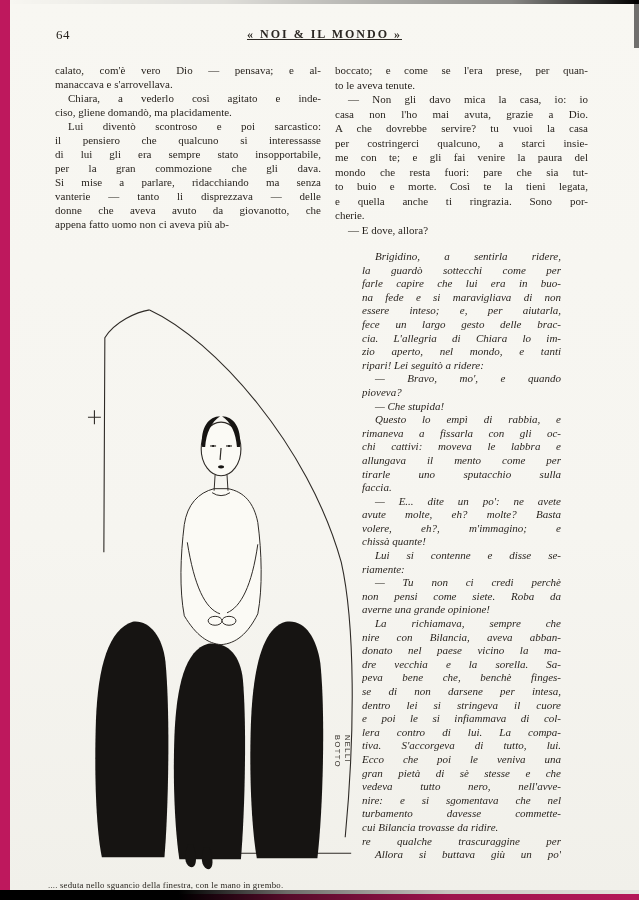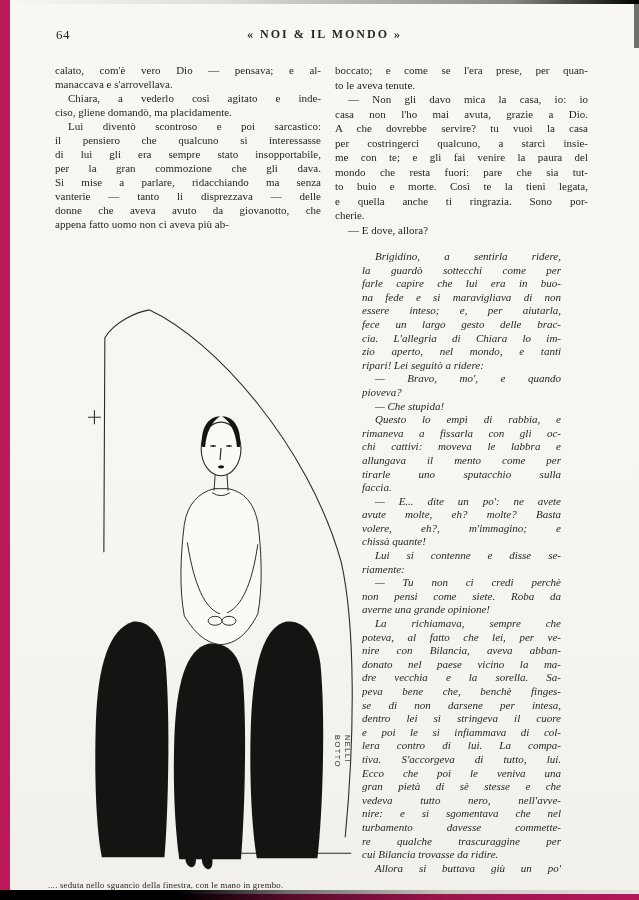--- a/index.html
+++ b/index.html
@@ -13,20 +13,21 @@
     background:linear-gradient(180deg,#f8f7f2 0%,#f6f5f0 60%,#f1f0ea 100%);
   }
   .pagenum {
     position:absolute; left:46px; top:27px;
     font-size:13px; color:#26221d; letter-spacing:.5px;
   }
   .journal {
     position:absolute; left:0; right:0; top:27px; text-align:center;
     font-size:12px; font-weight:bold; letter-spacing:2px; color:#2c2archive;
     color:#2c2823;
+    text-decoration:underline;
   }
   .col { position:absolute; font-size:11px; color:#241f1a; }
   .col-left   { left:45px;  top:63px;  width:266px; line-height:14.0px; }
   .col-right1 { left:325px; top:63px;  width:253px; line-height:14.5px; }
   .col-right2 { left:352px; top:250px; width:199px; line-height:13.6px;font-style:italic; }
   .line { text-align:justify; text-align-last:justify; white-space:nowrap; overflow:hidden; }
   .line.end { text-align-last:left; }
   .line.in  { padding-left:13px; }
   .illustration { position:absolute; left:73px; top:296px; width:292px; height:586px; }
   .illustration svg { width:100%; height:100%; }
@@ -109,37 +110,36 @@
         <div class="line in">— E... dite un po': ne avete</div>
         <div class="line">avute molte, eh? molte? Basta</div>
         <div class="line">volere, eh?, m'immagino; e</div>
         <div class="line end">chissà quante!</div>
         <div class="line in">Lui si contenne e disse se-</div>
         <div class="line end">riamente:</div>
         <div class="line in">— Tu non ci credi perchè</div>
         <div class="line">non pensi come siete. Roba da</div>
         <div class="line end">averne una grande opinione!</div>
         <div class="line in">La richiamava, sempre che</div>
-        <div class="line">poteva, al fatto che lei, per ve-</div>
         <div class="line">nire con Bilancia, aveva abban-</div>
         <div class="line">donato nel paese vicino la ma-</div>
         <div class="line">dre vecchia e la sorella. Sa-</div>
         <div class="line">peva bene che, benchè finges-</div>
         <div class="line">se di non darsene per intesa,</div>
         <div class="line">dentro lei si stringeva il cuore</div>
         <div class="line">e poi le si infiammava di col-</div>
         <div class="line">lera contro di lui. La compa-</div>
         <div class="line">tiva. S'accorgeva di tutto, lui.</div>
         <div class="line">Ecco che poi le veniva una</div>
         <div class="line">gran pietà di sè stesse e che</div>
         <div class="line">vedeva tutto nero, nell'avve-</div>
         <div class="line">nire: e si sgomentava che nel</div>
         <div class="line">turbamento davesse commette-</div>
+        <div class="line end">cui Bilancia trovasse da ridire.</div>
         <div class="line">re qualche trascuraggine per</div>
-        <div class="line end">cui Bilancia trovasse da ridire.</div>
         <div class="line in">Allora si buttava giù un po'</div>
       </div>
 
     <div class="illustration">
       <svg viewBox="0 0 290 590">
         <g stroke="#2e2a26" stroke-width="1.1" fill="none">
 
           <path d="M 95 561 L 268 561"></path>
 
           <path d="M 65 14 C 52 16 30 26 20 42 L 19 258"></path>

